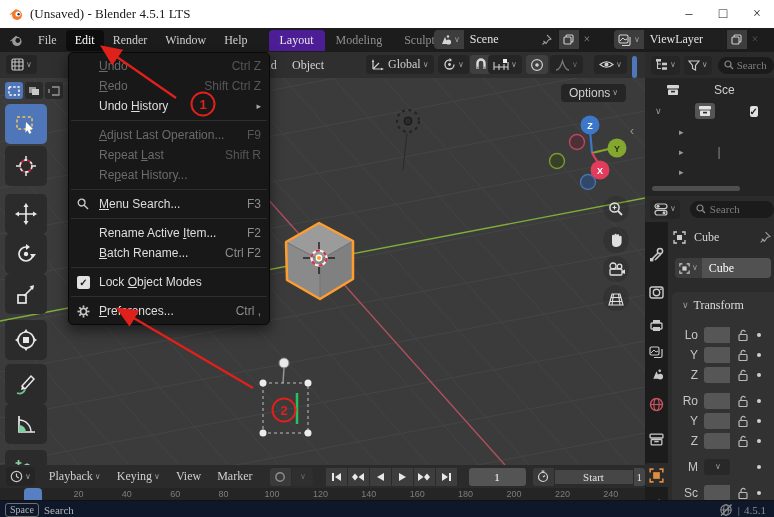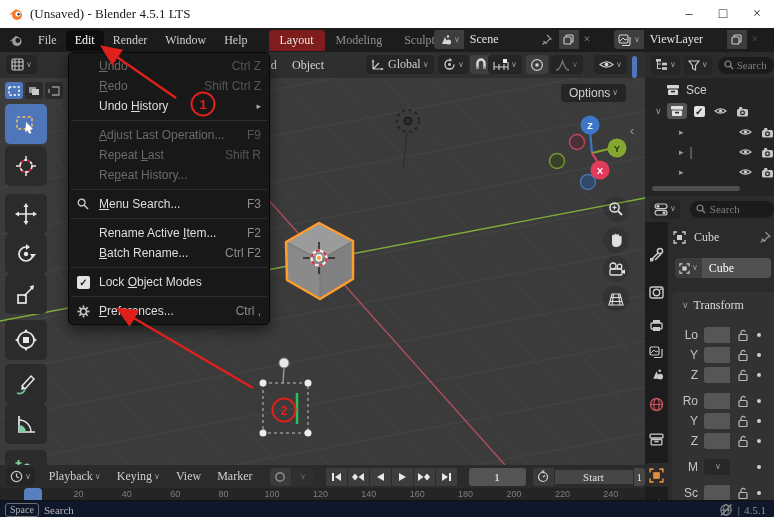--- a/index.html
+++ b/index.html
@@ -11,21 +11,21 @@
   
   #titlebar{left:0;top:0;width:774px;height:28px;background:#ffffff;color:#1a1a1a;}
   #titlebar .t{font-size:13px;margin-left:8px;}
   .winbtn{width:34px;height:26px;display:flex;align-items:center;justify-content:center;
           font-size:14px;color:#222;}
   
   #topbar{left:0;top:28px;width:774px;height:24px;background:#1c1c1c;}
   .tm{font-size:12px;color:#cfcfcf;padding:3px 9px;border-radius:4px;}
   .tm.active{background:#0d0d0d;color:#ffffff;}
   .ws{font-size:12px;color:#8f8f8f;padding:3px 11px;border-radius:4px 4px 0 0;white-space:nowrap;}
-  .ws.active{background:#7f1d1d;color:#e8e8e8;}
+  .ws.active{background:#4c1d95;color:#e8e8e8;}
   .selgrp{height:19px;border-radius:4px;overflow:hidden;display:flex;align-items:center;}
   .selgrp .iseg{background:#3d3d3d;height:19px;display:flex;align-items:center;padding:0 4px;}
   .selgrp .vseg{background:#1f1f1f;height:19px;display:flex;align-items:center;padding:0 6px;
                 color:#e3e3e3;font-size:12px;}
   .sqbtn{background:#3d3d3d;height:19px;width:20px;display:flex;align-items:center;
          justify-content:center;margin-left:1px;}
   .xbtn{color:#8a8a8a;font-size:12px;width:16px;text-align:center;}
   .chev{font-size:8px;color:#9a9a9a;margin-left:2px;line-height:1;}
   
   #viewport{left:0;top:52px;width:645px;height:413px;background:#3b3b3b;overflow:hidden;}
@@ -54,21 +54,21 @@
   .mi.dis .mi-sc{color:#565656;}
   .menu-sep{height:1px;background:#2e2e2e;margin:4px 2px;}
   .u{text-decoration:underline;}
   .subarr{margin-left:auto;color:#aaaaaa;font-size:9px;}
   .mcheck{width:13px;height:13px;background:#e2e2e2;border-radius:2px;color:#1a1a1a;
         font-size:10px;font-weight:bold;display:flex;align-items:center;justify-content:center;}
   
   #outliner{left:645px;top:52px;width:129px;height:144px;background:#242424;}
   #outlhead{left:0;top:0;width:129px;height:26px;background:#2b2b2b;}
   .orow{position:absolute;left:0;width:129px;height:20px;display:flex;align-items:center;
-        color:#cfcfcf;font-size:12px;}
+        color:#cfcfcf;font-size:12px;gap:28px;}
   #props{left:645px;top:196px;width:129px;height:304px;background:#2b2b2b;}
   #propshead{left:0;top:0;width:129px;height:26px;background:#2b2b2b;}
   #tabstrip{left:0;top:26px;width:23px;height:278px;background:#1c1c1c;}
   .ptab{position:absolute;left:0;width:23px;height:24px;display:flex;align-items:center;
         justify-content:center;}
   .ptab.active{background:#2b2b2b;border-radius:3px 0 0 3px;}
   .searchfield{background:#1b1b1b;border-radius:10px;height:17px;display:flex;
         align-items:center;padding:0 6px;color:#7f7f7f;font-size:11px;overflow:hidden;
         white-space:nowrap;}
   .xrow{position:absolute;left:0;width:106px;height:18px;display:flex;align-items:center;}

